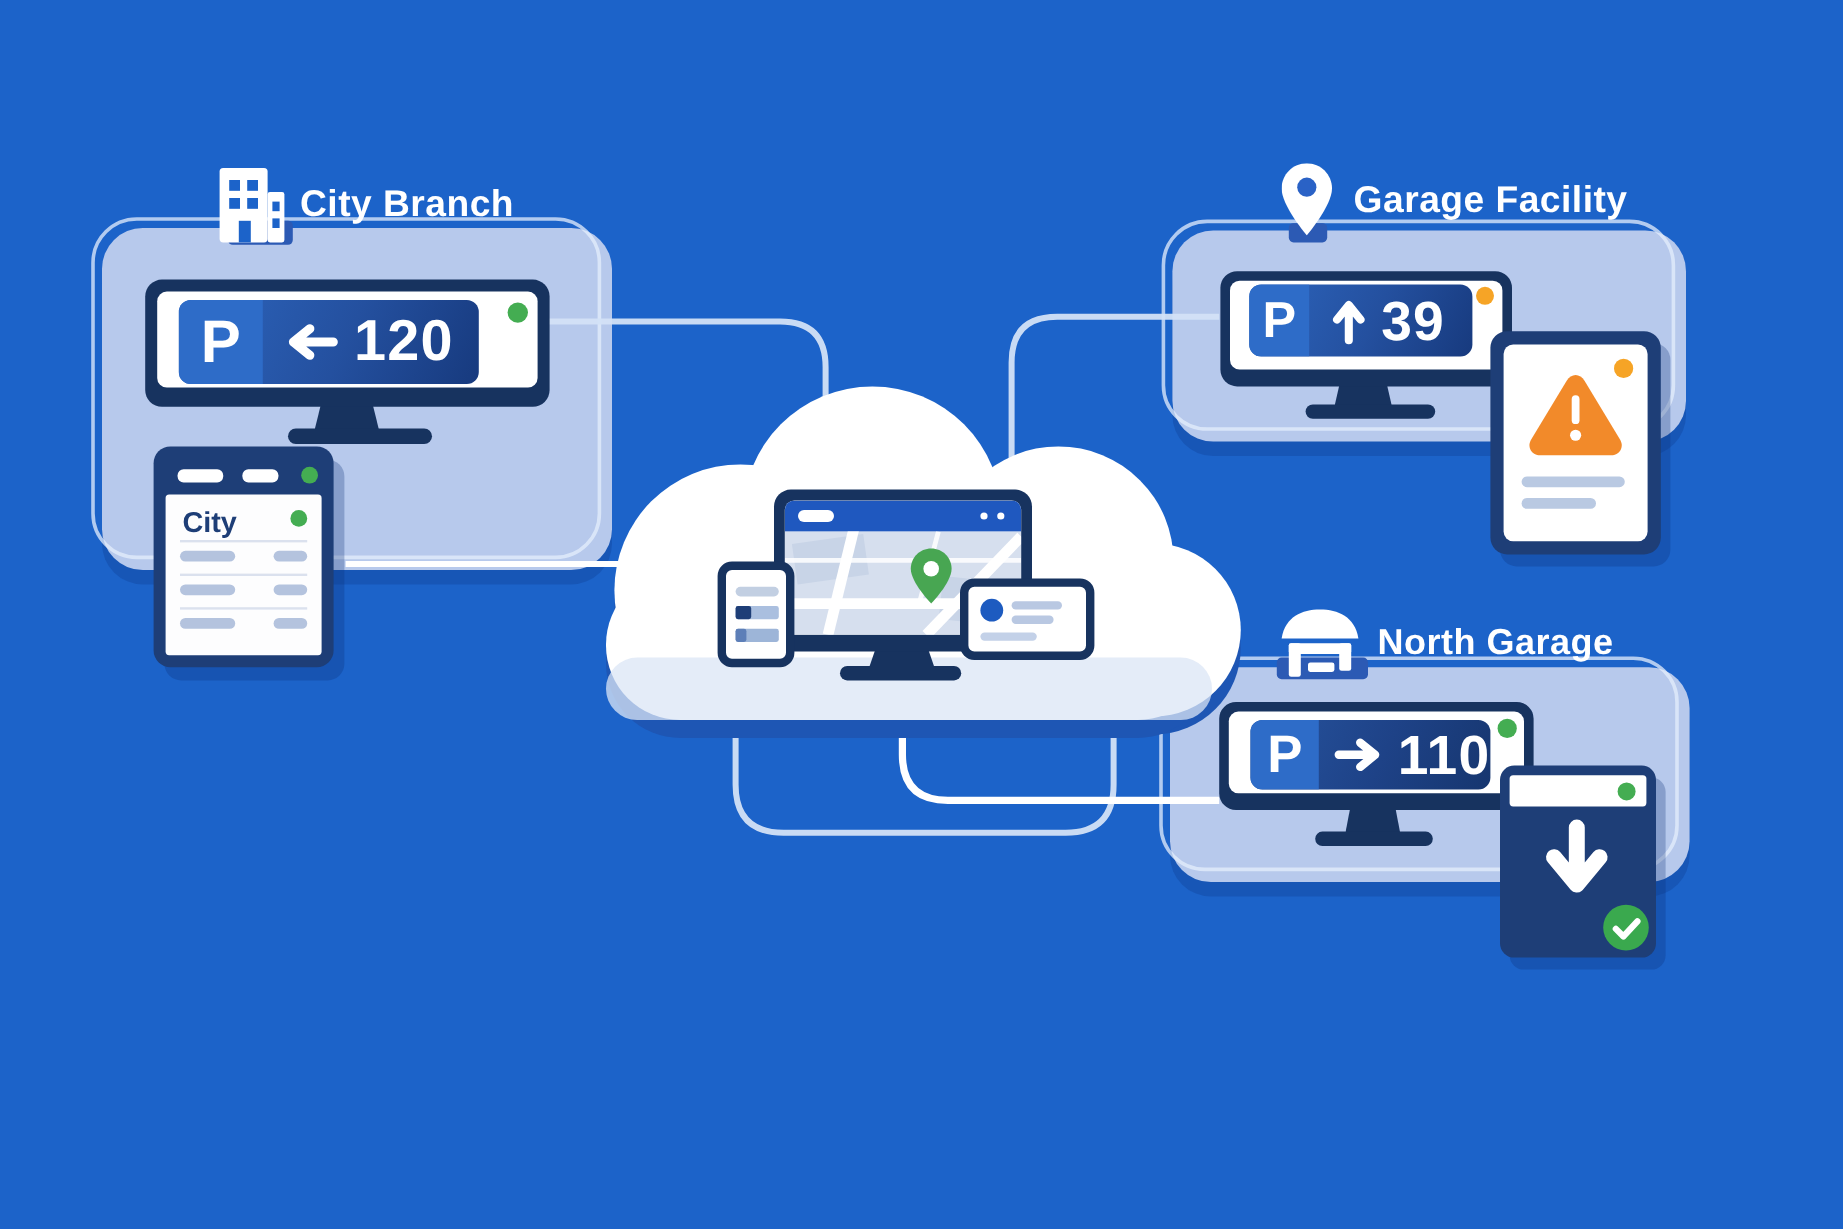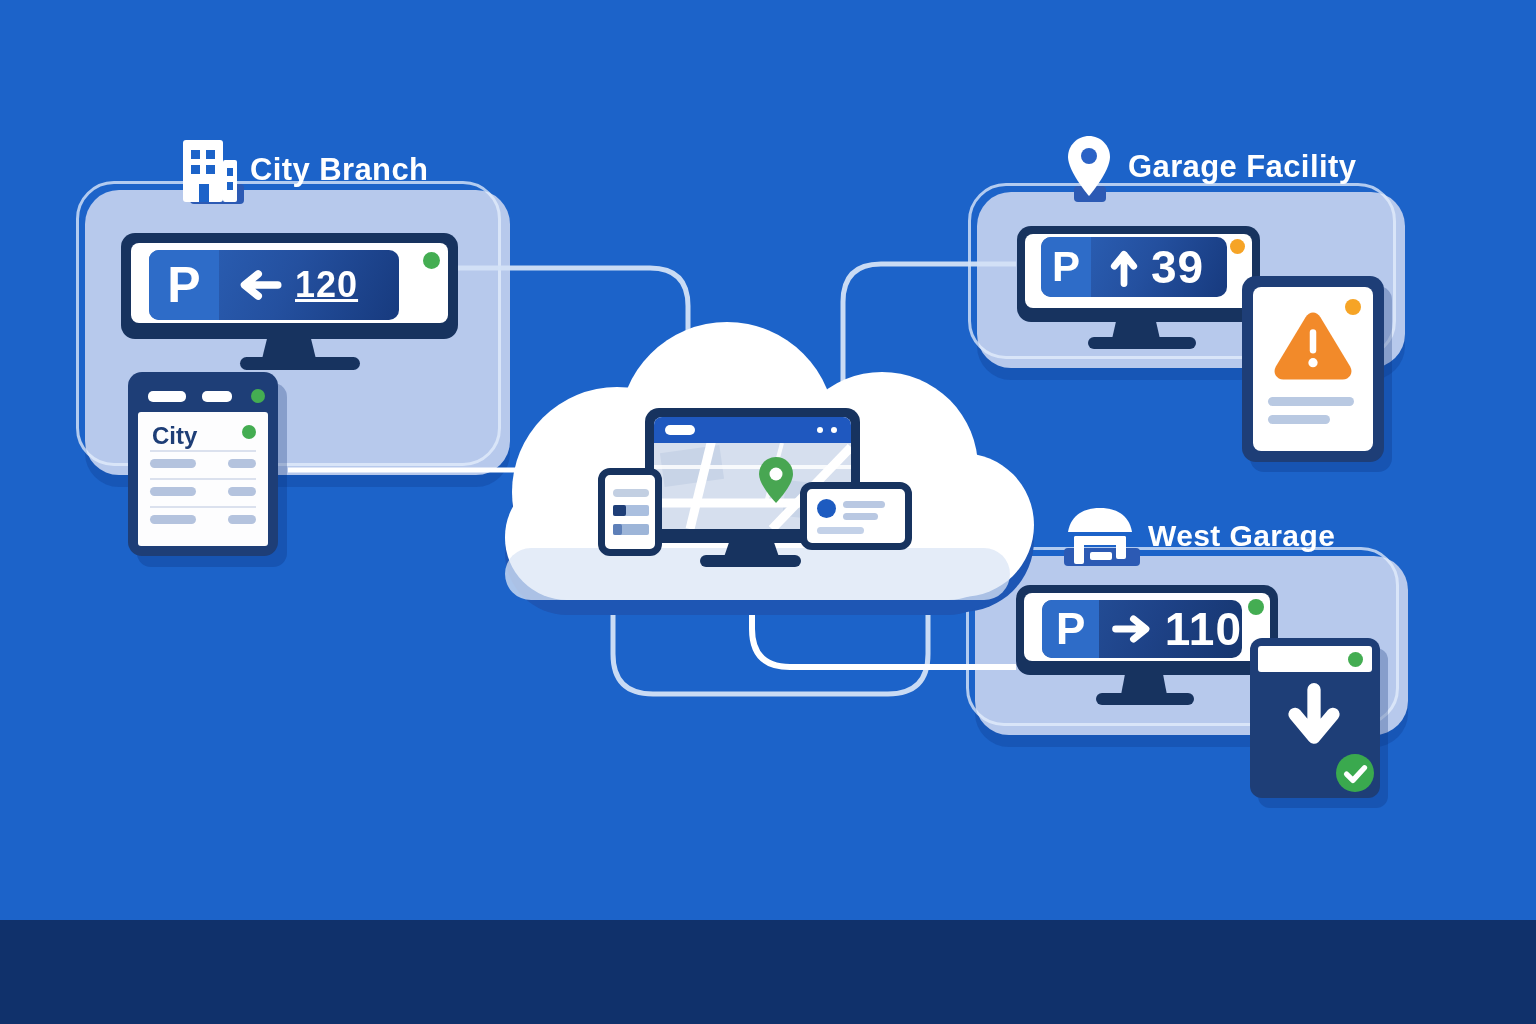--- a/index.html
+++ b/index.html
@@ -1,17 +1,17 @@
 <!DOCTYPE html>
 <html><head>
 <meta charset="utf-8">
 <style>
   html,body{margin:0;padding:0;background:#10316b;}
   .stage{
-    position:relative;width:1536px;height:920px;overflow:hidden;
+    position:relative;width:1536px;height:1024px;overflow:hidden;
     background:#1c63c9;font-family:"Liberation Sans",sans-serif;
   }
   .abs{position:absolute;}
   
   .panel{
     position:absolute;background:#b7c9ec;border-radius:34px;
     box-shadow:0 12px 0 rgba(14,56,140,0.30);
   }
   .panel::before{
     content:"";position:absolute;left:-9px;top:-9px;width:100%;height:100%;
@@ -162,21 +162,21 @@
 
   <div class="abs stand-neck" style="left:262px;top:337px;width:54px;height:22px;"></div>
   <div class="abs stand-base" style="left:240px;top:357px;width:120px;height:13px;"></div>
   <div class="monitor" style="left:121px;top:233px;width:337px;height:106px;">
     <div class="screen" style="left:10px;top:10px;right:10px;bottom:16px;"></div>
     <div class="sign" style="left:28px;top:17px;width:250px;height:70px;">
       <div class="p-square" style="width:70px;font-size:50px;">P</div>
       <svg style="margin-left:16px;" width="48" height="34" viewBox="0 0 56 40">
         <path d="M50 20 H12 M27 7 L11 20 L27 33" stroke="#fff" stroke-width="9" fill="none" stroke-linecap="round" stroke-linejoin="round"></path>
       </svg>
-      <div class="sign-count" style="margin-left:12px;font-size:36px;text-decoration:underline;">120</div>
+      <div class="sign-count" style="margin-left:12px;font-size:48px;">120</div>
     </div>
     <div class="status-dot dot-green" style="right:18px;top:19px;width:17px;height:17px;"></div>
   </div>
 
   <div class="rate-device" style="left:128px;top:372px;width:150px;height:184px;">
     <div class="abs pill pill-white" style="left:20px;top:19px;width:38px;height:11px;"></div>
     <div class="abs pill pill-white" style="left:74px;top:19px;width:30px;height:11px;"></div>
     <div class="status-dot dot-green" style="right:13px;top:17px;width:14px;height:14px;"></div>
     <div class="rate-body">
       <div class="rate-title">City</div>
@@ -228,21 +228,21 @@
 
   <svg class="abs" style="left:1066px;top:506px;" width="68" height="60" viewBox="0 0 68 60">
     <path d="M2 26 C5 8 19 2 34 2 C49 2 63 8 66 26 Z" fill="#ffffff"></path>
     <g fill="#ffffff">
       <rect x="8" y="30" width="10" height="28" rx="2"></rect>
       <rect x="8" y="30" width="52" height="9" rx="2"></rect>
       <rect x="50" y="30" width="10" height="23" rx="2"></rect>
       <rect x="24" y="46" width="22" height="8" rx="2"></rect>
     </g>
   </svg>
-  <div class="site-label" style="left:1148px;top:519px;font-size:30px;">West Garage</div>
+  <div class="site-label" style="left:1148px;top:519px;font-size:30px;">North Garage</div>
 
   <div class="abs stand-neck" style="left:1121px;top:671px;width:46px;height:24px;"></div>
   <div class="abs stand-base" style="left:1096px;top:693px;width:98px;height:12px;"></div>
   <div class="monitor" style="left:1016px;top:585px;width:262px;height:90px;">
     <div class="screen" style="left:8px;top:8px;right:8px;bottom:14px;"></div>
     <div class="sign dark" style="left:26px;top:15px;width:200px;height:58px;">
       <div class="p-square" style="width:58px;font-size:44px;">P</div>
       <svg style="margin-left:12px;" width="44" height="32" viewBox="0 0 56 40">
         <path d="M6 20 H44 M29 7 L45 20 L29 33" stroke="#fff" stroke-width="9" fill="none" stroke-linecap="round" stroke-linejoin="round"></path>
       </svg>

